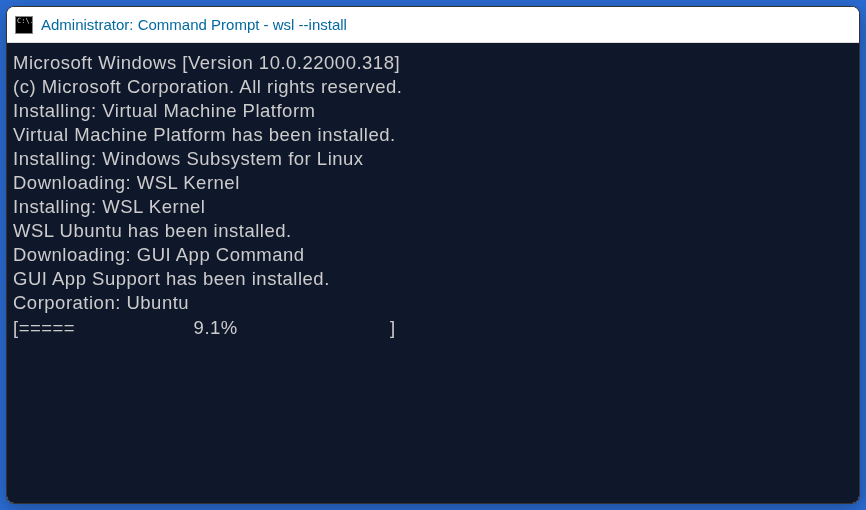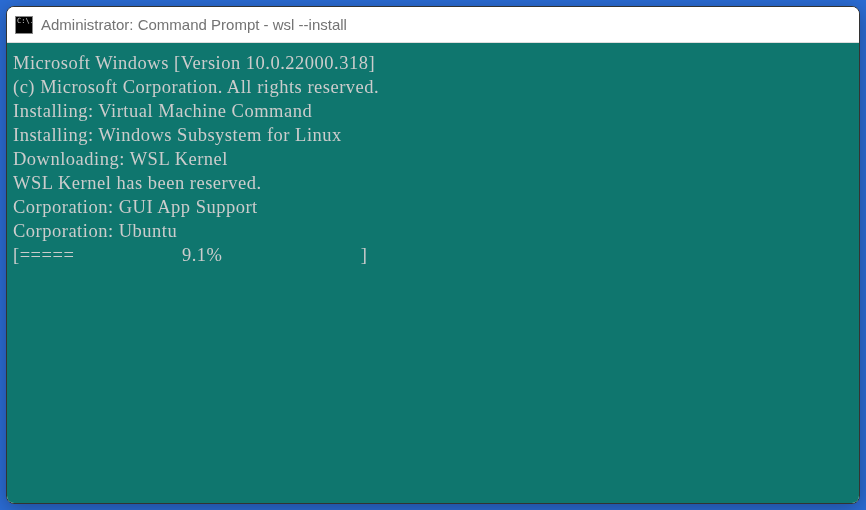--- a/index.html
+++ b/index.html
@@ -44,28 +44,28 @@
       justify-content: flex-start;
       padding: 1px 1px;
       font-size: 7px;
       font-family: monospace;
       color: #ccc;
       line-height: 1;
       overflow: hidden;
     }
     .window-title {
       font-size: 15px;
-      color: #737373;
+      color: #0369a1;
       font-weight: 400;
     }
     .console {
-      background: #0f766e;
+      background: #0f172a;
       flex: 1;
       padding: 8px 6px;
-      font-family: Liberation Serif, serif;
+      font-family: Liberation Sans, sans-serif;
       font-size: 18.5px;
       line-height: 1.3;
       color: #ccc;
       overflow: hidden;
       position: relative;
       letter-spacing: 0.5px;
     }
     .line {
       white-space: pre;
     }
@@ -80,21 +80,24 @@
   <div class="titlebar">
     <div class="titlebar-icon">
       <span>C:\.</span>
     </div>
     <div class="window-title">Administrator: Command Prompt - wsl  --install</div>
   </div>
   <div class="console">
     <div class="line">Microsoft Windows [Version 10.0.22000.318]</div>
     <div class="line">(c) Microsoft Corporation. All rights reserved.</div>
     <div class="line"></div>
-    <div class="line">Installing: Virtual Machine Command</div>
+    <div class="line">Installing: Virtual Machine Platform</div>
+    <div class="line">Virtual Machine Platform has been installed.</div>
     <div class="line">Installing: Windows Subsystem for Linux</div>
     <div class="line">Downloading: WSL Kernel</div>
-    <div class="line">WSL Kernel has been reserved.</div>
-    <div class="line">Corporation: GUI App Support</div>
+    <div class="line">Installing: WSL Kernel</div>
+    <div class="line">WSL Ubuntu has been installed.</div>
+    <div class="line">Downloading: GUI App Command</div>
+    <div class="line">GUI App Support has been installed.</div>
     <div class="line">Corporation: Ubuntu</div>
     <div class="line">[=====                     9.1%                           ]</div>
   </div>
 </div>
 
 </body></html>

